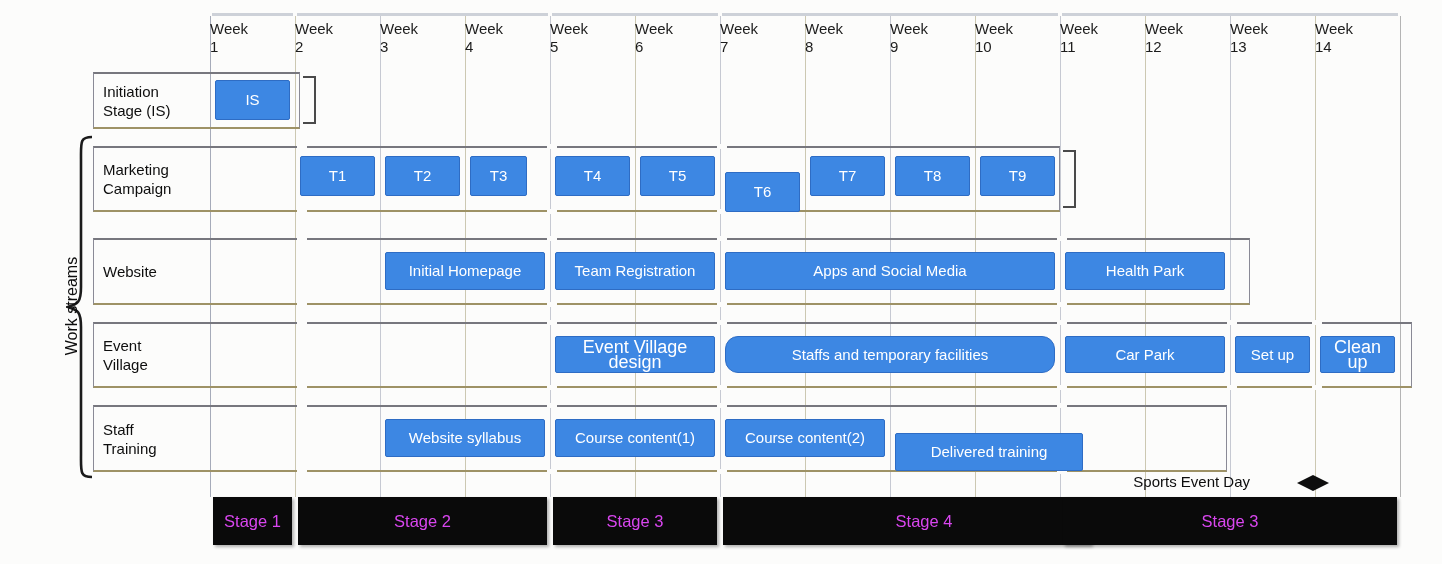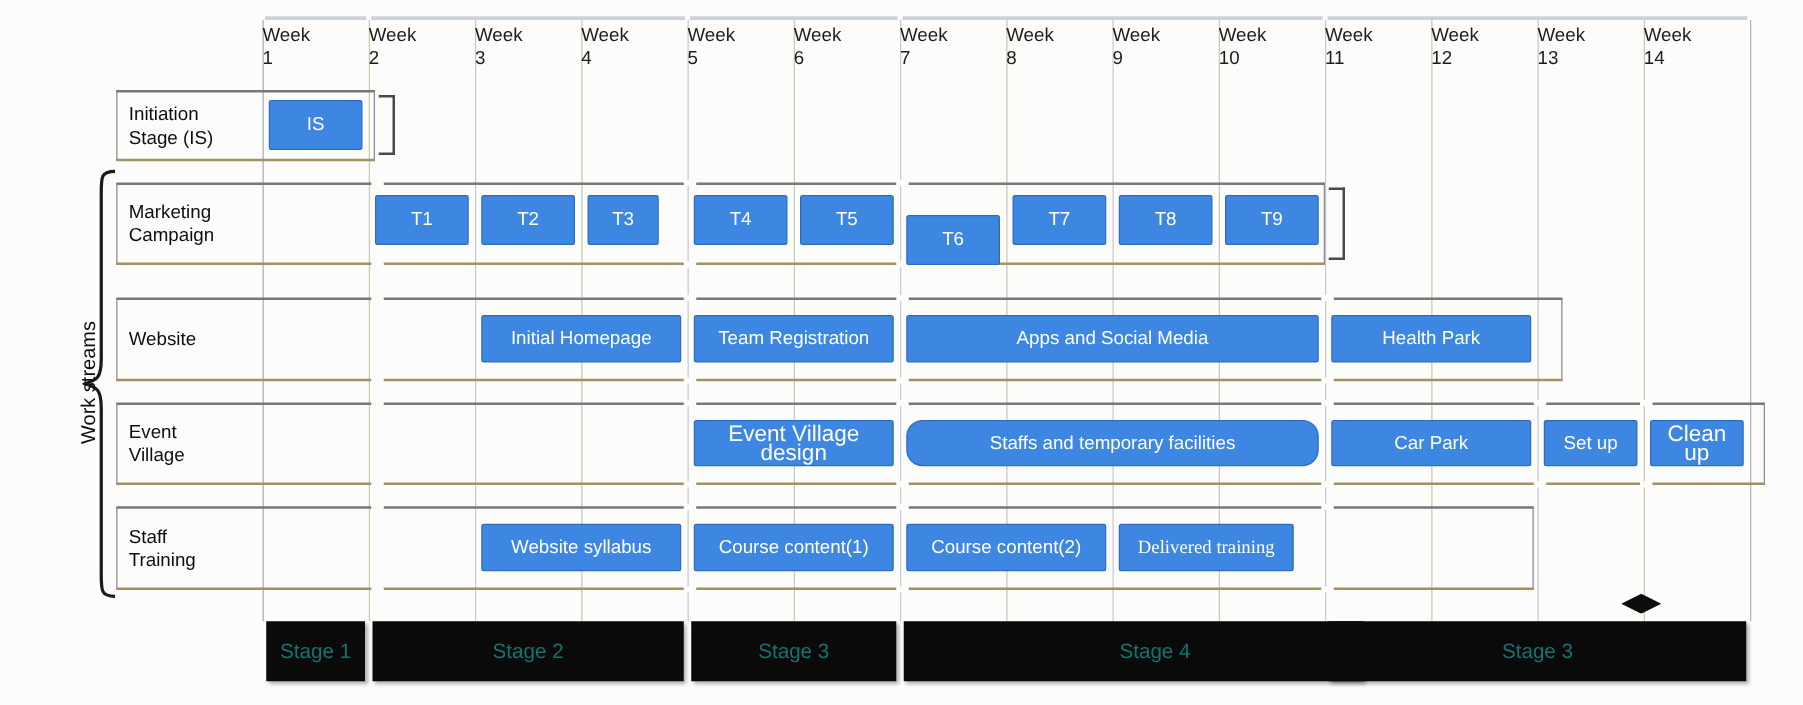--- a/index.html
+++ b/index.html
@@ -27,21 +27,21 @@
     background:#3d87e3;border:1.5px solid #2e6cc4;border-radius:2px;
     color:#ffffff;font-size:15px;line-height:16px;
   }
   .bar .ln{display:block;font-size:18px;line-height:15px;}
   .bracket{
     position:absolute;width:13px;box-sizing:border-box;
     border-top:2.5px solid #4a4a4a;border-right:2.5px solid #4a4a4a;border-bottom:2.5px solid #4a4a4a;
   }
   .stage{
     position:absolute;display:flex;align-items:center;justify-content:center;
-    background:#0a0a0a;color:#0f766e;font-size:16.5px;
+    background:#0a0a0a;color:#d946ef;font-size:16.5px;
     box-shadow:2px 2px 3px rgba(0,0,0,0.30);
   }
   .axis-label{
     position:absolute;left:63px;top:306px;white-space:nowrap;
     font-size:16px;color:#0d0d0d;
     transform-origin:0 0;transform:rotate(-90deg) translate(-50%,0);
   }
   .eventday{position:absolute;font-size:15px;color:#0d0d0d;text-align:right;}
   .diamond{
     position:absolute;background:#0d0d0d;
@@ -210,29 +210,30 @@
       <div class="bordergap" style="left: 717px; top: 469px;"></div>
       <div class="bordergap" style="left: 1057px; top: 403px;"></div>
       <div class="bordergap" style="left: 1057px; top: 469px;"></div>
       <div class="rowlabel" style="left: 103px; top: 405px; height: 67px; width: 110px;">
         <div>Staff</div>
         <div>Training</div>
       </div>
       <div class="bar" style="left: 385px; top: 419px; width: 160px; height: 38px;">Website syllabus</div>
       <div class="bar" style="left: 555px; top: 419px; width: 160px; height: 38px;">Course content(1)</div>
       <div class="bar" style="left: 725px; top: 419px; width: 160px; height: 38px;">Course content(2)</div>
-      <div class="bar" style="left: 895px; top: 419px; width: 140px; height: 38px; font-family: Liberation Serif, serif;">Delivered training</div>
+      <div class="bar" style="left: 895px; top: 433px; width: 188px; height: 38px;">Delivered training</div>
       <div class="stage" style="left: 213px; top: 497px; width: 79px; height: 48px;">Stage 1</div>
       <div class="stage" style="left: 298px; top: 497px; width: 249px; height: 48px;">Stage 2</div>
       <div class="stage" style="left: 553px; top: 497px; width: 164px; height: 48px;">Stage 3</div>
       <div class="stage" style="left: 723px; top: 497px; width: 334px; height: 48px; padding-left: 34px;">Stage 4</div>
       <div class="stage" style="left: 1063px; top: 497px; width: 334px; height: 48px;">Stage 3</div>
     </div>
 
   <svg class="abs" style="left:66px;top:135px;" width="26" height="344" viewBox="0 0 26 344">
     <path d="M26 2 C14 2 15 7 15 24 L15 152 C15 167 12 169 2 172 C12 175 15 177 15 192 L15 320 C15 337 14 342 26 342" fill="none" stroke="#1b1b1b" stroke-width="2.6"></path>
   </svg>
 
   <div class="axis-label">Work streams</div>
 
+  <div class="eventday" style="left:1050px;top:473px;width:200px;">Sports Event Day</div>
 
   <div class="diamond" style="left:1297px;top:475px;width:32px;height:16px;"></div>
 </div>
 
 </body></html>

